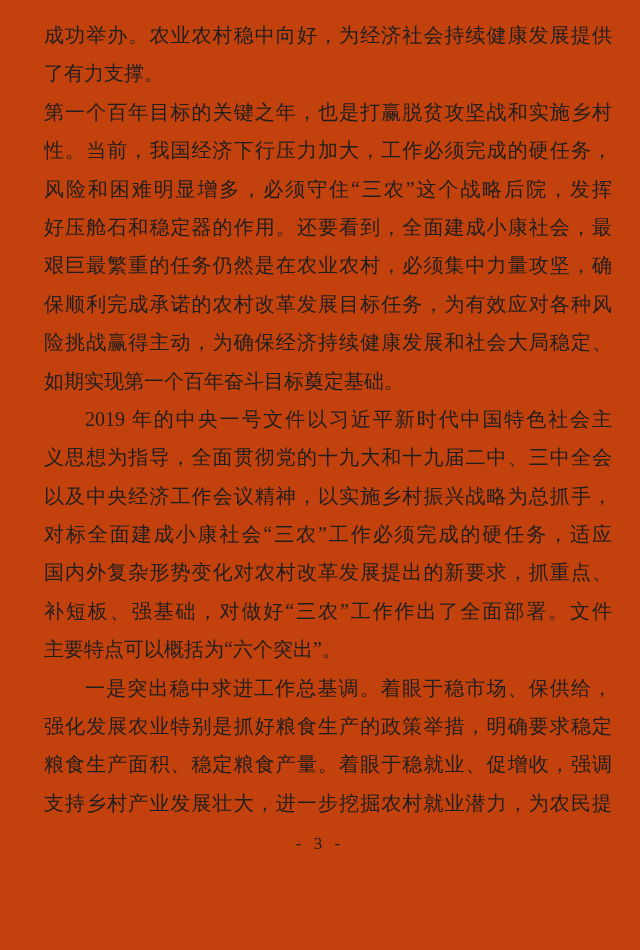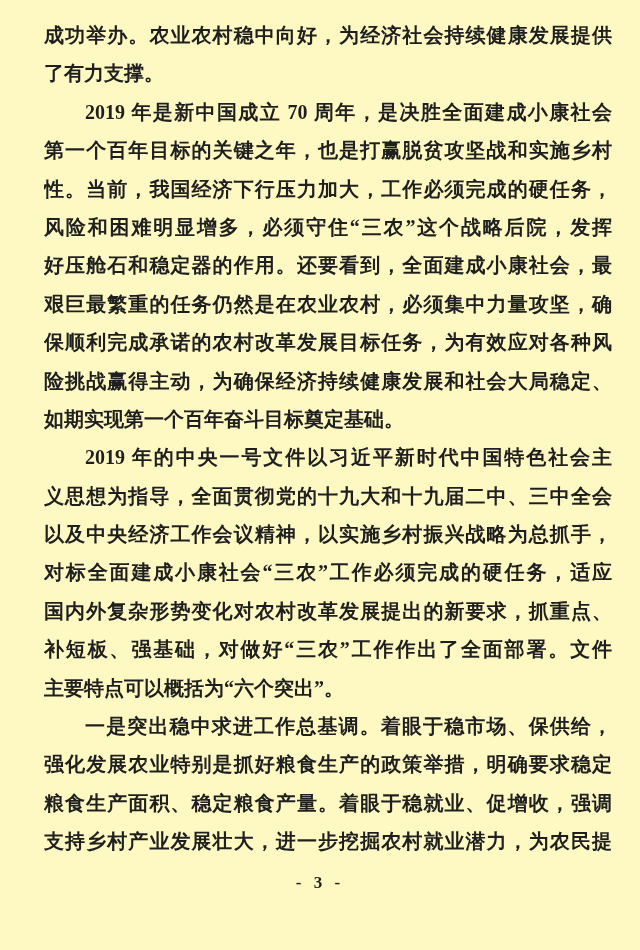--- a/index.html
+++ b/index.html
@@ -4,25 +4,24 @@
 <style>
   html, body {
     margin: 0;
     padding: 0;
     background: #ffffff;
   }
   .page {
     position: relative;
     width: 640px;
     height: 950px;
-    background: #fef9c3;
+    background: #c2410c;
     overflow: hidden;
     font-family: "Liberation Serif", "DejaVu Serif", serif;
     color: #1f1f1f;
-    font-weight: bold;
   }
   .textblock {
     padding: 16px 28px 0 44px;
   }
   .line {
     width: 568px;
     height: 38.4px;
     line-height: 38.4px;
     font-size: 20px;
     text-align: justify;
@@ -46,21 +45,20 @@
     color: #1f1f1f;
   }
 </style>
 </head>
 <body>
 
 <div class="page">
   <div class="textblock">
     <div class="line">成功举办。农业农村稳中向好，为经济社会持续健康发展提供</div>
     <div class="line noFill">了有力支撑。</div>
-    <div class="line indent">2019 年是新中国成立 70 周年，是决胜全面建成小康社会</div>
     <div class="line">第一个百年目标的关键之年，也是打赢脱贫攻坚战和实施乡村</div>
     <div class="line">性。当前，我国经济下行压力加大，工作必须完成的硬任务，</div>
     <div class="line">风险和困难明显增多，必须守住“三农”这个战略后院，发挥</div>
     <div class="line">好压舱石和稳定器的作用。还要看到，全面建成小康社会，最</div>
     <div class="line">艰巨最繁重的任务仍然是在农业农村，必须集中力量攻坚，确</div>
     <div class="line">保顺利完成承诺的农村改革发展目标任务，为有效应对各种风</div>
     <div class="line">险挑战赢得主动，为确保经济持续健康发展和社会大局稳定、</div>
     <div class="line noFill">如期实现第一个百年奋斗目标奠定基础。</div>
     <div class="line indent">2019 年的中央一号文件以习近平新时代中国特色社会主</div>
     <div class="line">义思想为指导，全面贯彻党的十九大和十九届二中、三中全会</div>

